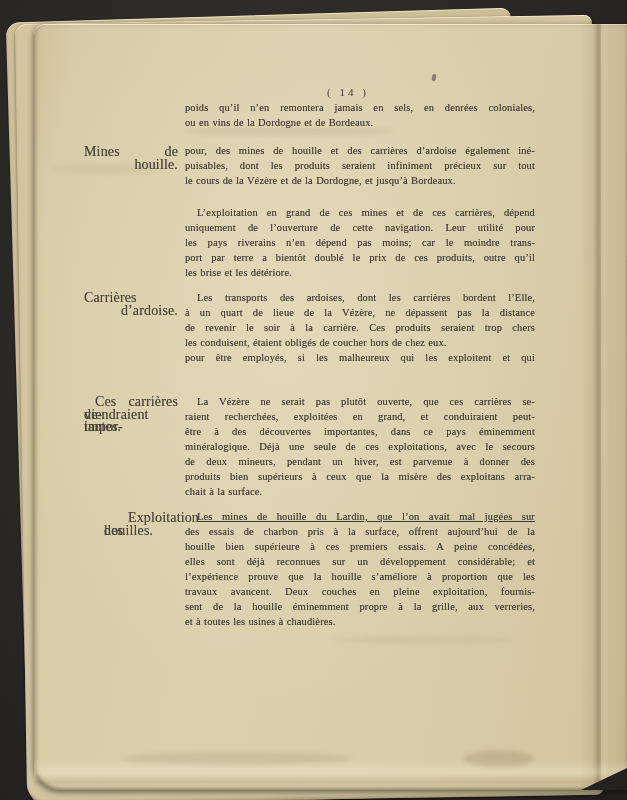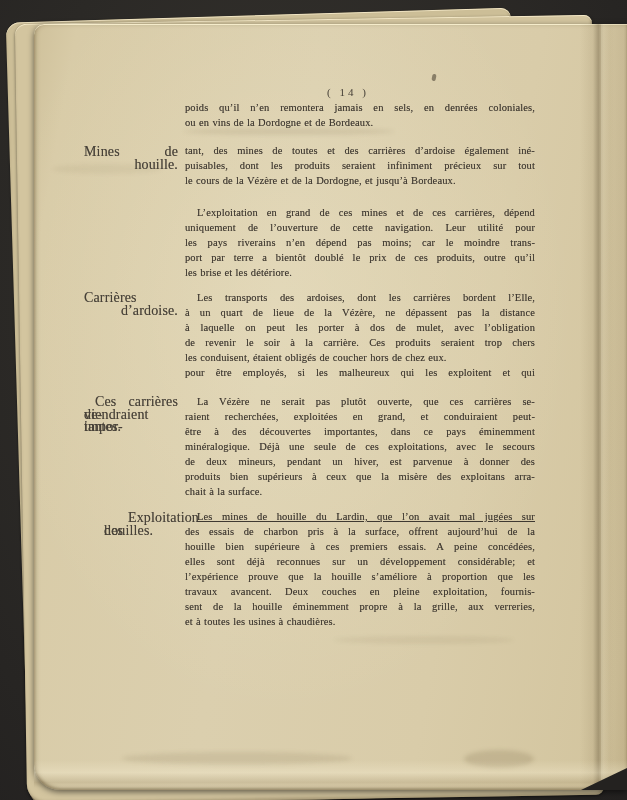--- a/index.html
+++ b/index.html
@@ -118,35 +118,34 @@
           <div class="line first" style="text-indent: 24px;">Exploitation des</div>
           <div class="line last">houilles.</div>
         </div>
       </div>
     <div class="body-col">
         <div class="para" style="top: 76px;">
           <div class="line first">poids qu’il n’en remontera jamais en sels, en denrées coloniales,</div>
           <div class="line last">ou en vins de la Dordogne et de Bordeaux.</div>
         </div>
         <div class="para" style="top: 119px;">
-          <div class="line">tant, des mines de toutes et des carrières d’ardoise également iné-</div>
+          <div class="line">pour, des mines de houille et des carrières d’ardoise également iné-</div>
           <div class="line">puisables, dont les produits seraient infiniment précieux sur tout</div>
           <div class="line last">le cours de la Vézère et de la Dordogne, et jusqu’à Bordeaux.</div>
         </div>
         <div class="para" style="top: 181px;">
           <div class="line first" style="text-indent: 12px;">L’exploitation en grand de ces mines et de ces carrières, dépend</div>
           <div class="line">uniquement de l’ouverture de cette navigation. Leur utilité pour</div>
           <div class="line">les pays riverains n’en dépend pas moins; car le moindre trans-</div>
           <div class="line">port par terre a bientôt doublé le prix de ces produits, outre qu’il</div>
           <div class="line last">les brise et les détériore.</div>
         </div>
         <div class="para" style="top: 266px;">
           <div class="line first" style="text-indent: 12px;">Les transports des ardoises, dont les carrières bordent l’Elle,</div>
           <div class="line">à un quart de lieue de la Vézère, ne dépassent pas la distance</div>
-          <div class="line">à laquelle on peut les porter à dos de mulet, avec l’obligation</div>
           <div class="line">de revenir le soir à la carrière. Ces produits seraient trop chers</div>
           <div class="line last">les conduisent, étaient obligés de coucher hors de chez eux.</div>
           <div class="line">pour être employés, si les malheureux qui les exploitent et qui</div>
         </div>
         <div class="para" style="top: 370px;">
           <div class="line first" style="text-indent: 12px;">La Vézère ne serait pas plutôt ouverte, que ces carrières se-</div>
           <div class="line">raient recherchées, exploitées en grand, et conduiraient peut-</div>
           <div class="line">être à des découvertes importantes, dans ce pays éminemment</div>
           <div class="line">minéralogique. Déjà une seule de ces exploitations, avec le secours</div>
           <div class="line">de deux mineurs, pendant un hiver, est parvenue à donner des</div>

